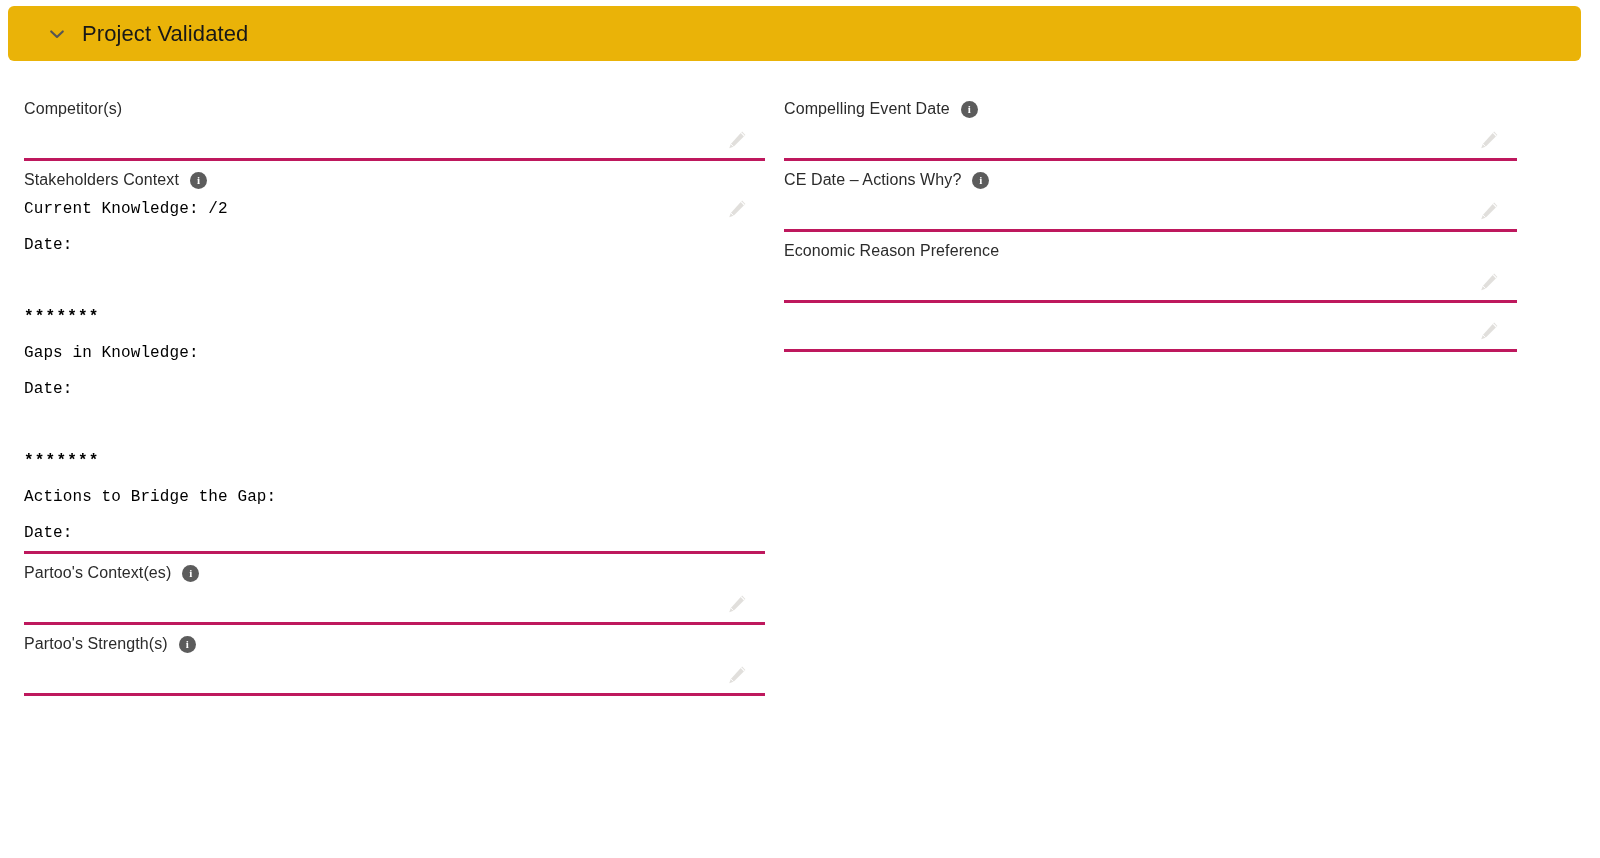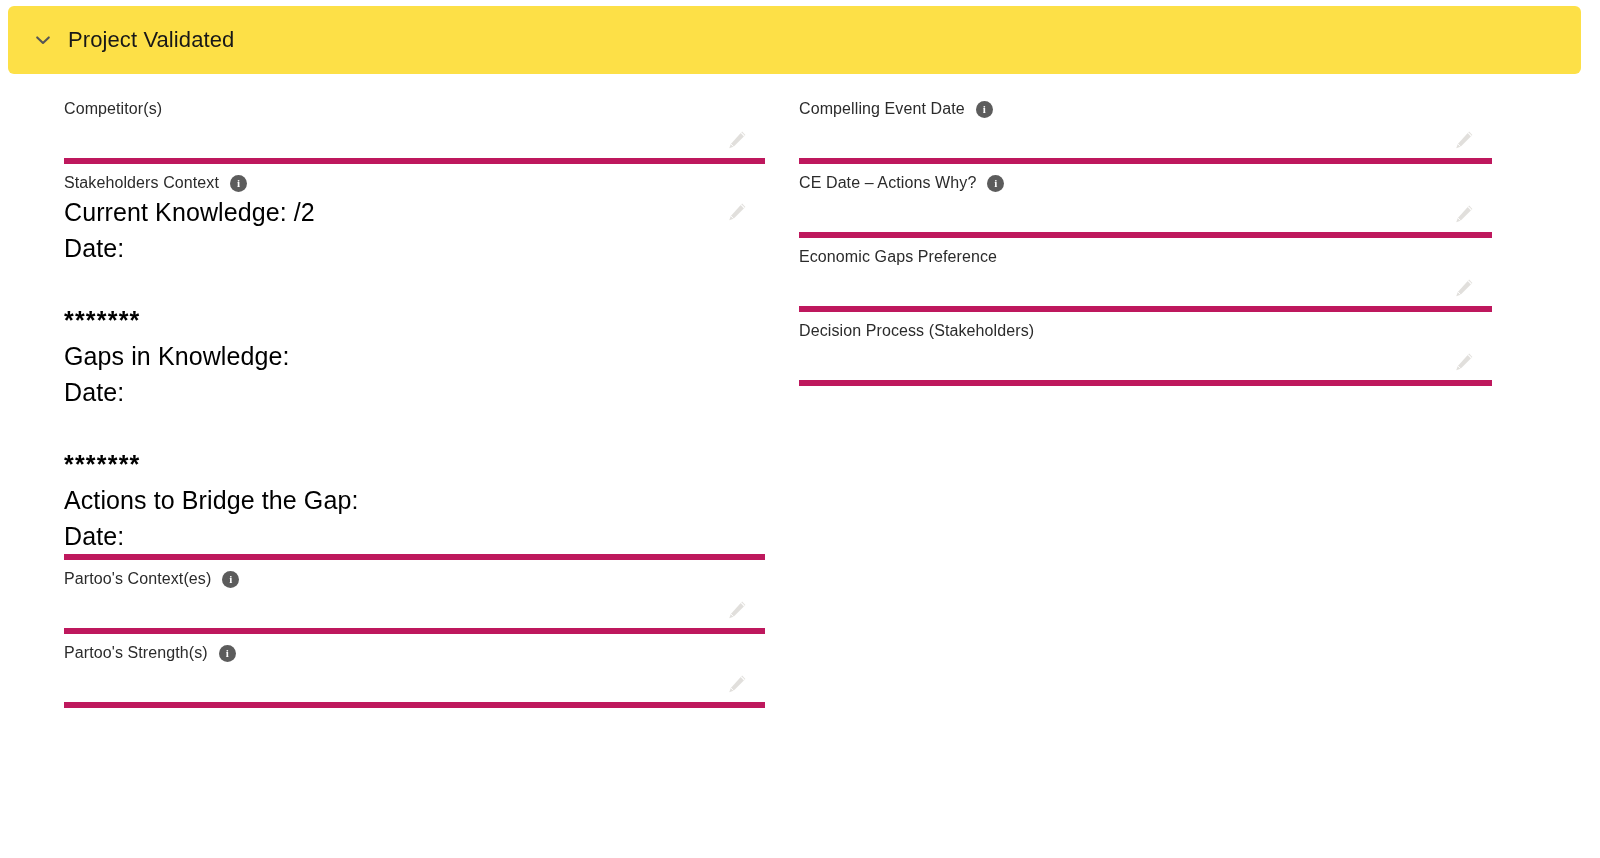--- a/index.html
+++ b/index.html
@@ -19,26 +19,26 @@
     position: relative;
     overflow: hidden;
   }
 
   
   .section-header {
     position: absolute;
     left: 8px;
     top: 6px;
     width: 1573px;
-    height: 68px;
-    background: #fde047;
+    height: 55px;
+    background: #eab308;
     border-radius: 6px;
     display: flex;
     align-items: center;
-    padding-left: 22px;
+    padding-left: 36px;
     cursor: pointer;
   }
 
   .chevron-btn {
     width: 26px;
     height: 26px;
     display: flex;
     align-items: center;
     justify-content: center;
     flex: 0 0 auto;
@@ -61,28 +61,27 @@
     top: 92px;
     left: 0;
     width: 1600px;
   }
 
   .col {
     position: absolute;
     top: 0;
   }
   .col-left  { left: 24px;  width: 741px; }
-  .col-right { left: 759px; width: 733px; }
+  .col-right { left: 784px; width: 733px; }
 
   
   .field {
     position: relative;
-    border-bottom: 6px solid #be185d;
+    border-bottom: 3px solid #be185d;
     padding: 8px 0 0 0;
-    margin-left: 40px;
   }
   .field:first-child { padding-top: 6px; }
 
   .field-label {
     font-size: 16px;
     color: #2b2b2b;
     line-height: 22px;
     display: flex;
     align-items: center;
     letter-spacing: .1px;
@@ -108,26 +107,27 @@
     user-select: none;
   }
 
   .field-body {
     position: relative;
     min-height: 38px;
     padding-right: 60px;
   }
 
   .field-value {
-    font-size: 25px;
+    font-size: 16px;
     color: #000000;
     line-height: 36px;
     white-space: pre-wrap;
     min-height: 30px;
     letter-spacing: .1px;
+    font-family: Liberation Mono, monospace;
   }
   .field-value.empty { min-height: 30px; }
 
   .field-value .sep {
     font-weight: bold;
     letter-spacing: 1.2px;
     display: block;
   }
   .field-value .blank-line { display: block; height: 36px; }
 
@@ -253,37 +253,34 @@
               <svg width="24" height="24" viewBox="0 0 24 24" aria-hidden="true">
                 <path d="M17.1 3.6 L20.4 6.9 L8.6 18.7 L4.2 20.3 L5.8 15.9 Z" fill="#dcdad6"></path>
                 <path d="M16.0 4.7 L19.3 8.0" fill="none" stroke="#ffffff" stroke-width="1.1"></path>
                 <path d="M5.8 15.9 L8.6 18.7" fill="none" stroke="#ffffff" stroke-width="1.0"></path>
               </svg>
             </span>
           </div>
         </div>
         <div class="field">
           <div class="field-label">
-            <span>Economic Gaps Preference</span>
-          </div>
-          <div class="field-body">
-            <div class="field-value empty"></div>
-            <span class="edit-pencil">
-              <svg width="24" height="24" viewBox="0 0 24 24" aria-hidden="true">
-                <path d="M17.1 3.6 L20.4 6.9 L8.6 18.7 L4.2 20.3 L5.8 15.9 Z" fill="#dcdad6"></path>
-                <path d="M16.0 4.7 L19.3 8.0" fill="none" stroke="#ffffff" stroke-width="1.1"></path>
-                <path d="M5.8 15.9 L8.6 18.7" fill="none" stroke="#ffffff" stroke-width="1.0"></path>
-              </svg>
-            </span>
-          </div>
-        </div>
-        <div class="field">
-          <div class="field-label">
-            <span>Decision Process (Stakeholders)</span>
-          </div>
+            <span>Economic Reason Preference</span>
+          </div>
+          <div class="field-body">
+            <div class="field-value empty"></div>
+            <span class="edit-pencil">
+              <svg width="24" height="24" viewBox="0 0 24 24" aria-hidden="true">
+                <path d="M17.1 3.6 L20.4 6.9 L8.6 18.7 L4.2 20.3 L5.8 15.9 Z" fill="#dcdad6"></path>
+                <path d="M16.0 4.7 L19.3 8.0" fill="none" stroke="#ffffff" stroke-width="1.1"></path>
+                <path d="M5.8 15.9 L8.6 18.7" fill="none" stroke="#ffffff" stroke-width="1.0"></path>
+              </svg>
+            </span>
+          </div>
+        </div>
+        <div class="field">
           <div class="field-body">
             <div class="field-value empty"></div>
             <span class="edit-pencil">
               <svg width="24" height="24" viewBox="0 0 24 24" aria-hidden="true">
                 <path d="M17.1 3.6 L20.4 6.9 L8.6 18.7 L4.2 20.3 L5.8 15.9 Z" fill="#dcdad6"></path>
                 <path d="M16.0 4.7 L19.3 8.0" fill="none" stroke="#ffffff" stroke-width="1.1"></path>
                 <path d="M5.8 15.9 L8.6 18.7" fill="none" stroke="#ffffff" stroke-width="1.0"></path>
               </svg>
             </span>
           </div>

